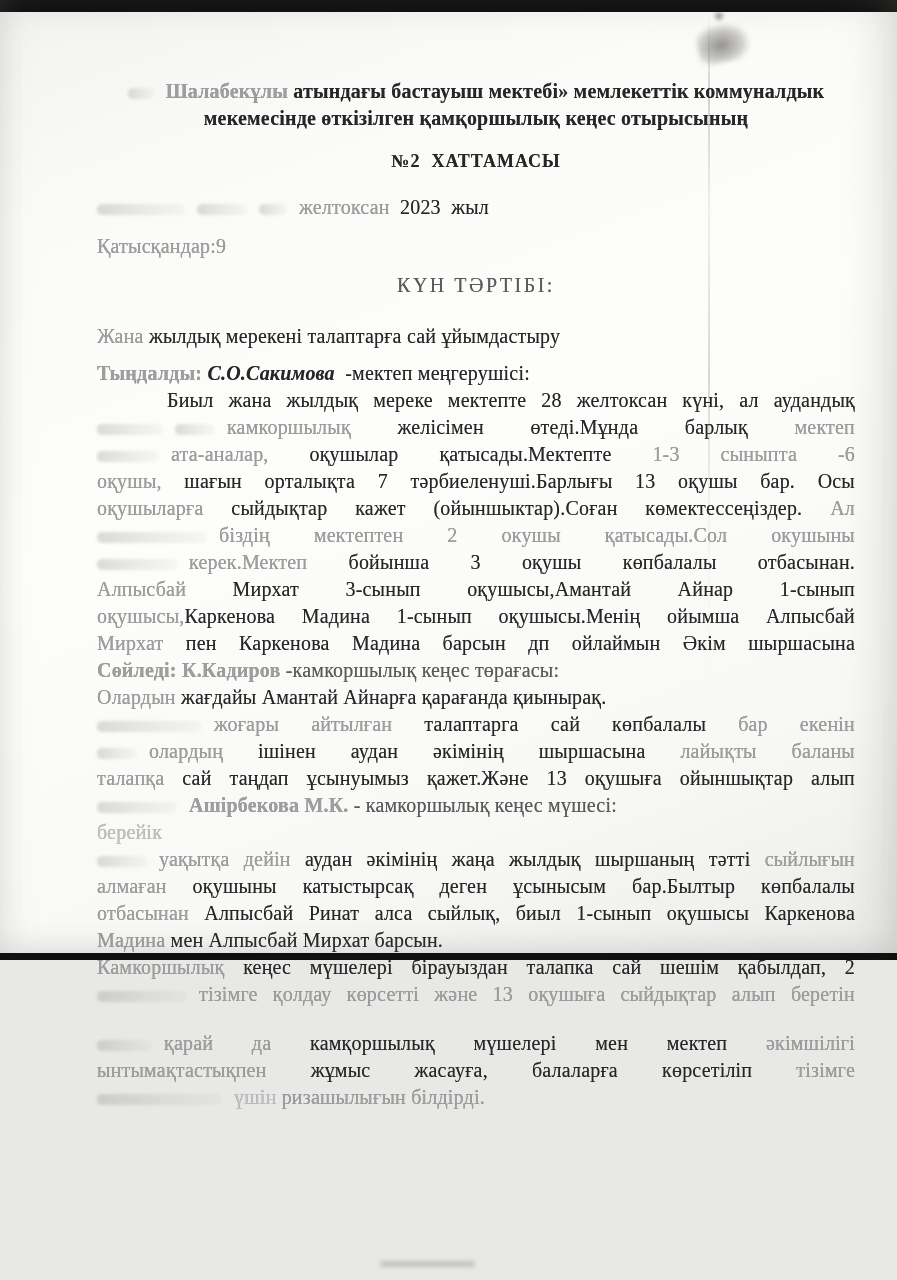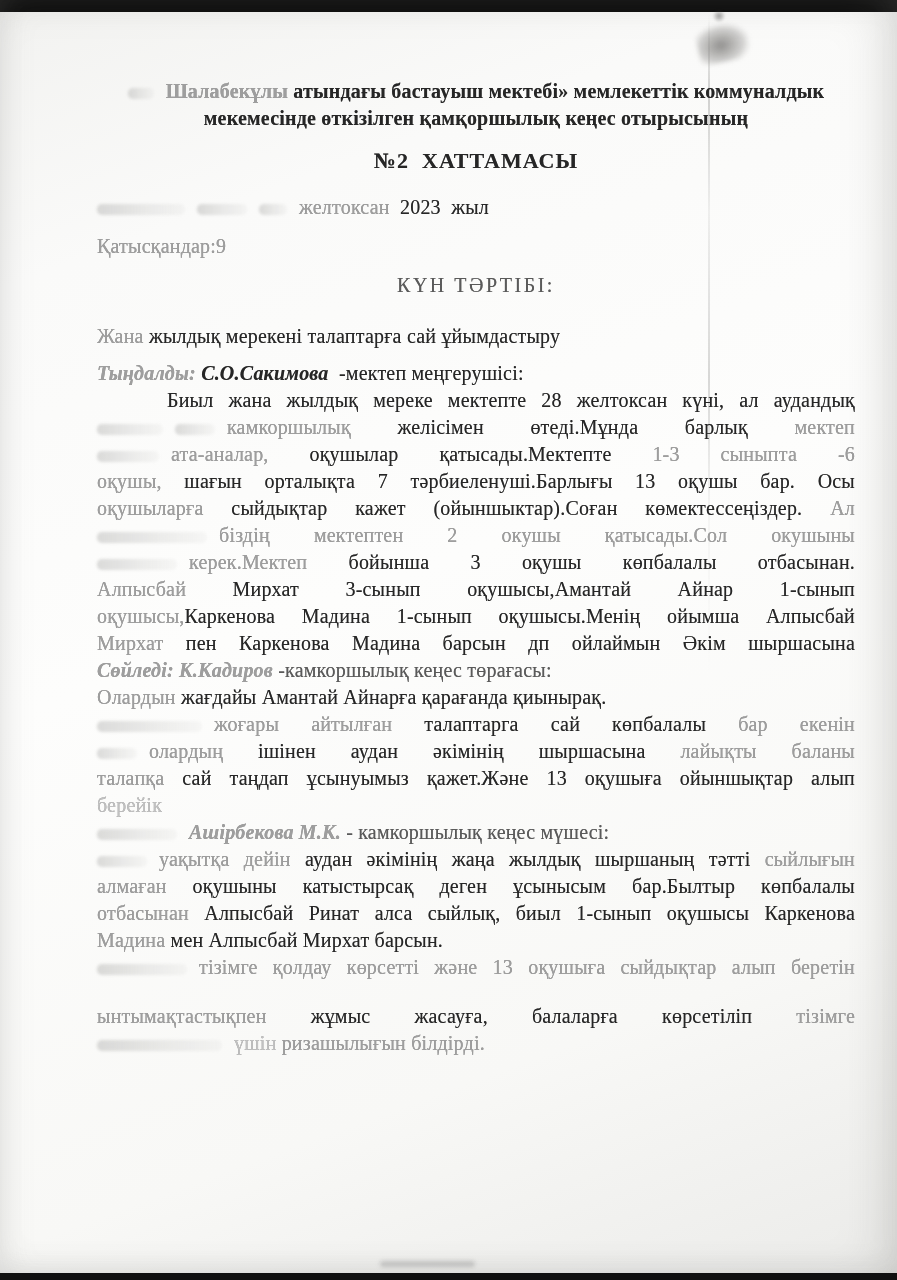--- a/index.html
+++ b/index.html
@@ -7,21 +7,21 @@
     --faded:#9e9e9e;
     --vfaded:#c1c1c1;
     --gray:#5a5a5a;
   }
   html,body{margin:0;padding:0;}
   body{
     width:897px;height:1280px;overflow:hidden;background:#e8e8e6;
     font-family:"Liberation Serif","DejaVu Serif",serif;
   }
   .photo{
-    position:relative;width:897px;height:1280px;
+    position:relative;width:897px;height:960px;
     background:linear-gradient(160deg,#f2f2f0 0%,#fafaf9 18%,#fdfdfc 45%,#f8f8f6 78%,#ebebe9 100%);
   }
   .edge-top{position:absolute;top:0;left:0;right:0;height:12px;background:#0b0b0b;}
   .edge-bottom{position:absolute;bottom:0;left:0;right:0;height:7px;background:#101010;}
   .vignette{position:absolute;inset:0;pointer-events:none;
     box-shadow:inset -18px 0 40px rgba(120,120,118,.18), inset 10px 0 30px rgba(140,140,138,.08), inset 0 -14px 26px rgba(130,130,128,.10);}
   .smudge{position:absolute;left:697px;top:24px;width:52px;height:38px;
     background:radial-gradient(ellipse at 45% 55%, rgba(60,58,55,.55), rgba(90,88,85,.25) 55%, transparent 75%);
     filter:blur(2px);transform:rotate(-12deg);}
   .smudge2{position:absolute;left:712px;top:10px;width:14px;height:12px;
@@ -32,27 +32,27 @@
     background:linear-gradient(180deg, rgba(130,130,128,0), rgba(130,130,128,.35) 12%, rgba(150,150,148,.12) 30%, rgba(130,130,128,.3) 55%, rgba(150,150,148,.08) 75%, transparent);}
   .content{position:absolute;top:12px;left:0;width:897px;box-sizing:border-box;padding:0 42px 0 97px;}
   .line{
     font-size:20px;line-height:27px;min-height:27px;color:var(--ink);
     letter-spacing:.2px;white-space:pre-wrap;
     text-shadow:0 0 .5px rgba(45,45,45,.55);
   }
   .justify{text-align:justify;text-align-last:justify;white-space:normal;}
   .center{text-align:center;}
   .indent{padding-left:70px;}
-  .title{font-size:22px;line-height:30px;min-height:30px;letter-spacing:1px;}
+  .title{font-size:18px;line-height:30px;min-height:30px;letter-spacing:1px;}
   .tracked{letter-spacing:2.5px;}
   .seg-n{color:var(--ink);}
   .seg-b{font-weight:bold;color:var(--ink);}
   .seg-bf{font-weight:bold;color:var(--faded);filter:blur(.4px);}
   .seg-bi{font-weight:bold;font-style:italic;color:var(--ink);}
-  .seg-bif{font-weight:bold;font-style:italic;color:var(--faded);filter:blur(.4px);}
+  .seg-bif{font-weight:bold;color:var(--faded);filter:blur(.4px);}
   .seg-f{color:var(--faded);filter:blur(.4px);}
   .seg-vf{color:var(--vfaded);filter:blur(.6px);}
   .seg-g{color:var(--gray);}
   .seg-sm{display:inline-block;vertical-align:middle;height:11px;margin-right:12px;border-radius:5px;
     background:linear-gradient(90deg, rgba(140,140,138,.30), rgba(160,160,158,.18) 55%, rgba(175,175,173,.08));
     filter:blur(1.6px);}
 </style>
 </head>
 <body>
 
@@ -86,26 +86,28 @@
       <div class="line justify"><span class="seg-sm" style="width: 110px;"></span><span class="seg-f">біздің мектептен 2 окушы қатысады.Сол окушыны</span></div>
       <div class="line justify"><span class="seg-sm" style="width: 80px;"></span><span class="seg-f">керек.Мектеп</span><span class="seg-n"> бойынша 3 оқушы көпбалалы отбасынан.</span></div>
       <div class="line justify"><span class="seg-f">Алпысбай</span><span class="seg-n"> Мирхат 3-сынып оқушысы,Амантай Айнар 1-сынып</span></div>
       <div class="line justify"><span class="seg-f">оқушысы,</span><span class="seg-n">Каркенова Мадина 1-сынып оқушысы.Менің ойымша Алпысбай</span></div>
       <div class="line justify"><span class="seg-f">Мирхат</span><span class="seg-n"> пен Каркенова Мадина барсын дп ойлаймын Әкім шыршасына</span></div>
       <div class="line "><span class="seg-bif">Сөйледі: К.Кадиров</span><span class="seg-g"> -камкоршылық кеңес төрағасы:</span></div>
       <div class="line "><span class="seg-f">Олардын</span><span class="seg-n"> жағдайы Амантай Айнарға қарағанда қиынырақ.</span></div>
       <div class="line justify"><span class="seg-sm" style="width: 105px;"></span><span class="seg-f">жоғары айтылған</span><span class="seg-n"> талаптарга сай көпбалалы </span><span class="seg-f">бар екенін</span></div>
       <div class="line justify"><span class="seg-sm" style="width: 40px;"></span><span class="seg-f">олардың</span><span class="seg-n"> ішінен аудан әкімінің шыршасына </span><span class="seg-f">лайықты баланы</span></div>
       <div class="line justify"><span class="seg-f">талапқа</span><span class="seg-n"> сай таңдап ұсынуымыз қажет.Және 13 оқушыға ойыншықтар алып</span></div>
+      <div class="line "><span class="seg-sm" style="width: 80px;"></span><span class="seg-bif">Ашірбекова М.К.</span><span class="seg-g"> - камкоршылық кеңес мүшесі:</span></div>
       <div class="line "><span class="seg-vf">берейік</span></div>
-      <div class="line "><span class="seg-sm" style="width: 80px;"></span><span class="seg-bif">Ашірбекова М.К.</span><span class="seg-g"> - камкоршылық кеңес мүшесі:</span></div>
       <div class="line justify"><span class="seg-sm" style="width: 50px;"></span><span class="seg-f">уақытқа дейін</span><span class="seg-n"> аудан әкімінің жаңа жылдық шыршаның тәтті </span><span class="seg-f">сыйлығын</span></div>
       <div class="line justify"><span class="seg-f">алмаған</span><span class="seg-n"> оқушыны катыстырсақ деген ұсынысым бар.Былтыр көпбалалы</span></div>
       <div class="line justify"><span class="seg-f">отбасынан</span><span class="seg-n"> Алпысбай Ринат алса сыйлық, биыл 1-сынып оқушысы Каркенова</span></div>
       <div class="line "><span class="seg-f">Мадина</span><span class="seg-n"> мен Алпысбай Мирхат барсын.</span></div>
+      <div class="line justify"><span class="seg-f">Камкоршылық</span><span class="seg-n"> кеңес мүшелері бірауыздан талапка сай шешім қабылдап, 2</span></div>
       <div class="line justify"><span class="seg-sm" style="width: 90px;"></span><span class="seg-f">тізімге қолдау көрсетті және 13 оқушыға сыйдықтар алып беретін</span></div>
       <div style="height: 22px;"></div>
+      <div class="line justify"><span class="seg-sm" style="width: 55px;"></span><span class="seg-f">қарай да</span><span class="seg-n"> камқоршылық мүшелері мен мектеп </span><span class="seg-f">әкімшілігі</span></div>
       <div class="line justify"><span class="seg-f">ынтымақтастықпен</span><span class="seg-n"> жұмыс жасауға, балаларға көрсетіліп </span><span class="seg-f">тізімге</span></div>
       <div class="line "><span class="seg-sm" style="width: 125px;"></span><span class="seg-vf">үшін </span><span class="seg-f">ризашылығын білдірді.</span></div>
     </div>
   <div class="vignette"></div>
   <div class="edge-bottom"></div>
 </div>
 
 </body></html>

